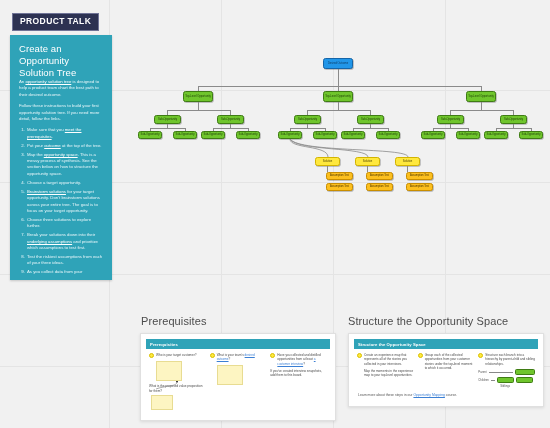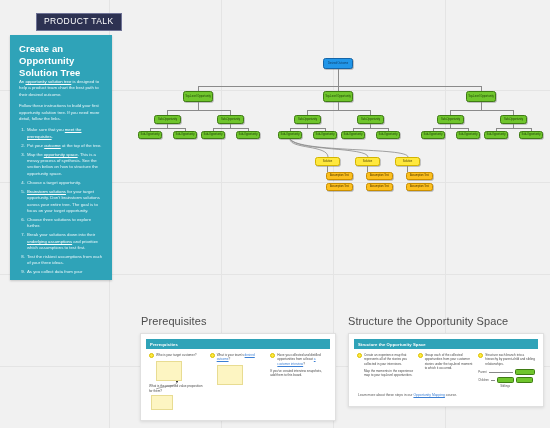--- a/index.html
+++ b/index.html
@@ -15,44 +15,44 @@
     background-color: #f1f1f1;
     background-image:
       linear-gradient(to right, #e4e4e4 1px, transparent 1px),
       linear-gradient(to bottom, #e4e4e4 1px, transparent 1px);
     background-size: 112px 92px;
     background-position: -3px -2px;
   }
 
   
   #logo {
-    position: absolute; left: 36px; top: 13px;
+    position: absolute; left: 12px; top: 13px;
     background: #2d3252;
     border: 1px solid #6f7396;
     padding: 3px 7px 4px;
     color: #ffffff;
     font-size: 8.5px;
-    font-weight: normal;
+    font-weight: bold;
     letter-spacing: 0.4px;
     line-height: 1;
   }
 
   
   #instr {
     position: absolute; left: 10px; top: 35px;
     width: 102px; height: 245px;
     background: #2fa3b8;
     color: #ffffff;
     padding: 8px 8px 4px 9px;
     overflow: hidden;
     box-shadow: 0 1px 2px rgba(0,0,0,.18);
   }
   #instr h1 {
     font-size: 9.5px; line-height: 12px;
-    font-weight: bold; 
+    font-weight: normal; 
     letter-spacing: .1px;
   }
   #instr p {
     font-size: 4.3px; line-height: 6.4px;
     margin-bottom: 5px; color: #e9f7fa;
   }
   #instr ol {
     margin: 0 0 0 7px;
     font-size: 4.3px; line-height: 6.4px;
     color: #e9f7fa;

